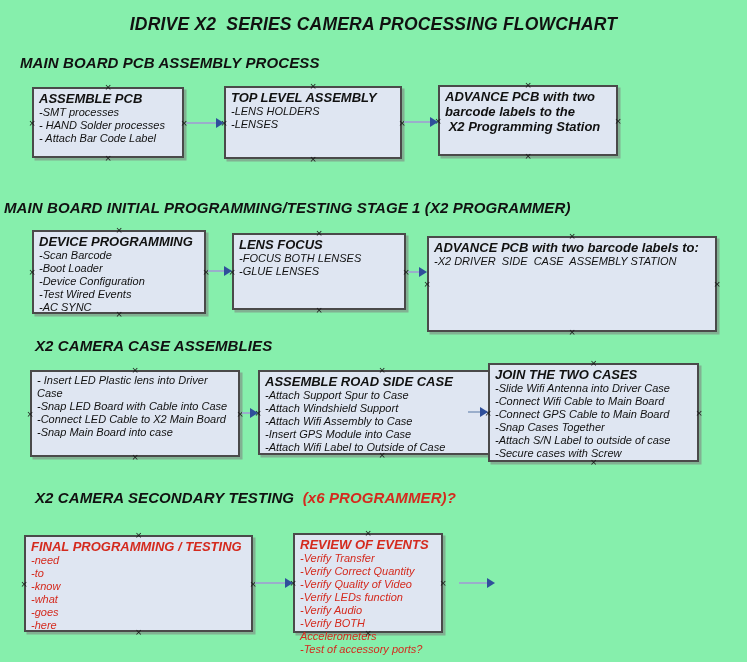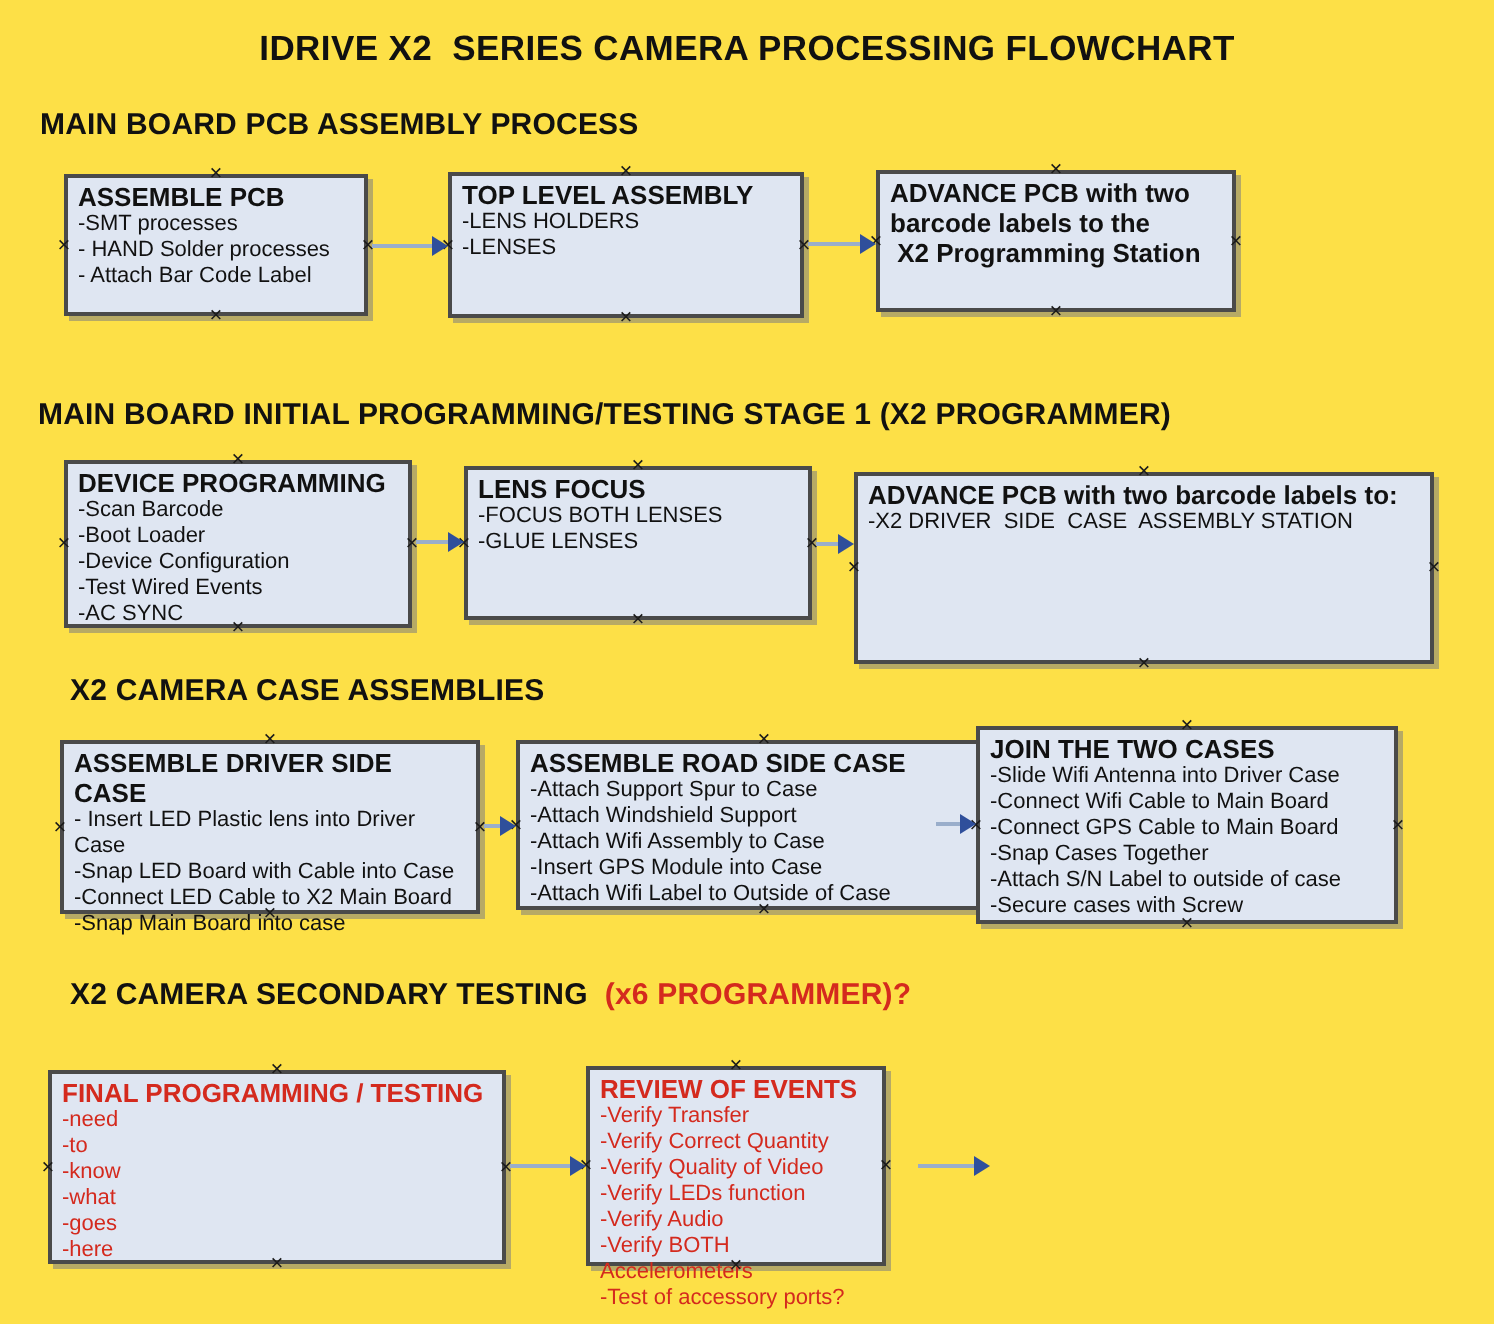--- a/index.html
+++ b/index.html
@@ -5,23 +5,24 @@
   :root{
     --red:#d42a1e;
     --box-fill:#dfe6f2;
     --box-border:#4a4a4a;
     --arrow-line:#9aaecb;
     --arrow-head:#2f4f9b;
     --text:#111111;
   }
   html,body{margin:0;padding:0;background:#ffffff;}
   #canvas{
-    position:relative;width:747px;height:662px;background:#fde047;
+    position:relative;width:747px;height:662px;background:#86efac;
     font-family:"Liberation Sans", sans-serif;color:var(--text);
     overflow:hidden;
+    font-style:italic;
   }
   .main-title{
     position:absolute;left:0;right:0;top:14px;text-align:center;
     font-size:17.5px;font-weight:bold;white-space:pre;letter-spacing:.2px;
   }
   .section-heading{
     position:absolute;font-size:15px;font-weight:bold;white-space:pre;letter-spacing:.1px;
   }
   .section-heading .red{color:var(--red);}
   .box{
@@ -56,21 +57,21 @@
 </style>
 </head>
 <body>
 
 <div id="canvas">
 
   <div class="main-title">IDRIVE X2  SERIES CAMERA PROCESSING FLOWCHART</div>
 
   <div class="section-heading" style="left:20px;top:54px">MAIN BOARD PCB ASSEMBLY PROCESS</div>
 
-  <div class="section-heading" style="left:19px;top:199px">MAIN BOARD INITIAL PROGRAMMING/TESTING STAGE 1 (X2 PROGRAMMER)</div>
+  <div class="section-heading" style="left:4px;top:199px">MAIN BOARD INITIAL PROGRAMMING/TESTING STAGE 1 (X2 PROGRAMMER)</div>
 
   <div class="section-heading" style="left:35px;top:337px">X2 CAMERA CASE ASSEMBLIES</div>
 
   <div class="section-heading" style="left:35px;top:489px"><span>X2 CAMERA SECONDARY TESTING  </span><span class="red">(x6 PROGRAMMER)?</span></div>
 
   <div class="box" style="left:32px;top:87px;width:152px;height:71px">
     <span class="cp t"></span>
     <span class="cp b"></span>
     <span class="cp l"></span>
     <span class="cp r"></span>
@@ -140,21 +141,20 @@
     <div class="box-lines">
         <div class="line">-X2 DRIVER  SIDE  CASE  ASSEMBLY STATION</div>
       </div>
   </div>
 
   <div class="box" style="left:30px;top:370px;width:210px;height:87px">
     <span class="cp t"></span>
     <span class="cp b"></span>
     <span class="cp l"></span>
     <span class="cp r"></span>
-    <div class="box-title">ASSEMBLE DRIVER SIDE CASE</div>
     <div class="box-lines">
         <div class="line">- Insert LED Plastic lens into Driver Case</div>
         <div class="line">-Snap LED Board with Cable into Case</div>
         <div class="line">-Connect LED Cable to X2 Main Board</div>
         <div class="line">-Snap Main Board into case</div>
       </div>
   </div>
 
   <div class="box" style="left:258px;top:370px;width:248px;height:85px">
     <span class="cp t"></span>

